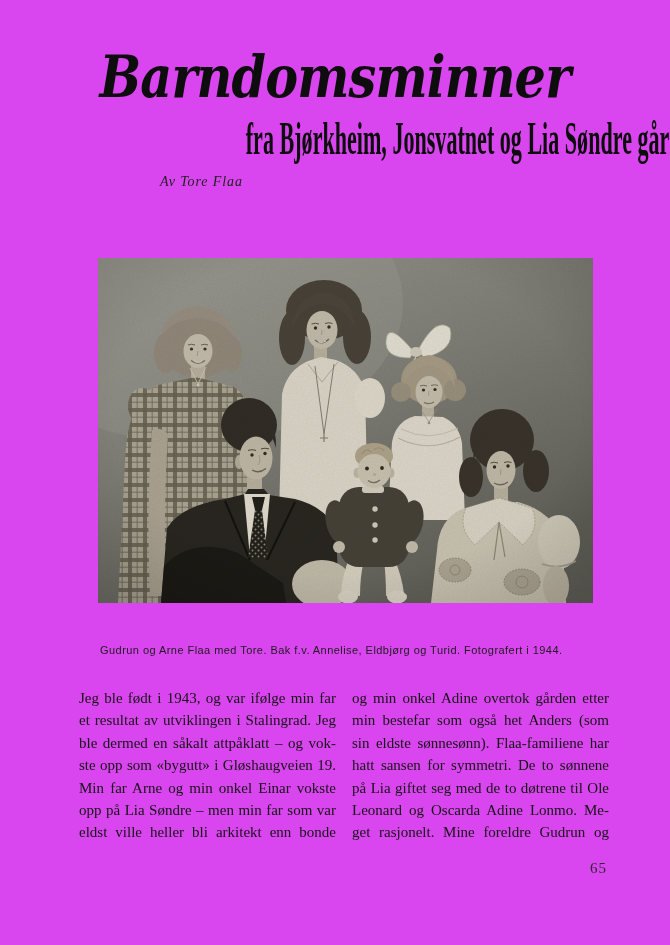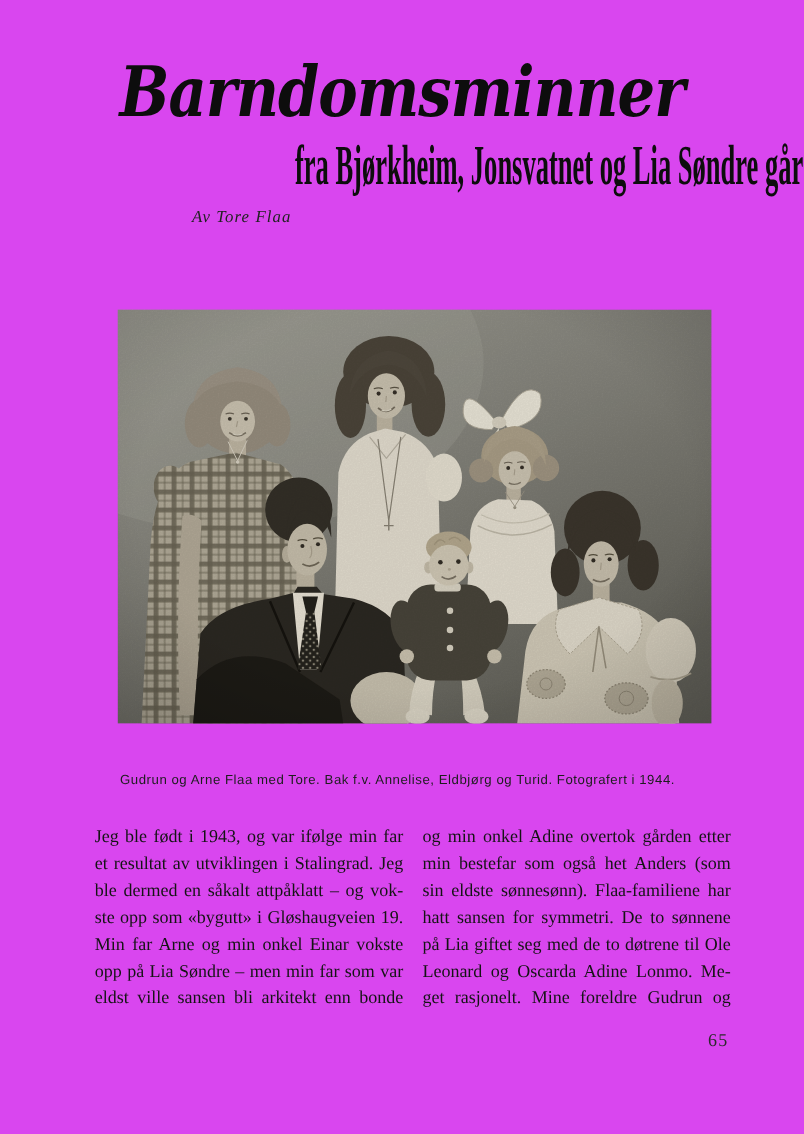--- a/index.html
+++ b/index.html
@@ -227,21 +227,21 @@
   <div class="caption">Gudrun og Arne Flaa med Tore. Bak f.v. Annelise, Eldbjørg og Turid. Fotografert i 1944.</div>
 
   <main class="columns">
     <div class="col">
       <div class="bl">Jeg ble født i 1943, og var ifølge min far</div>
       <div class="bl">et resultat av utviklingen i Stalingrad. Jeg</div>
       <div class="bl">ble dermed en såkalt attpåklatt – og vok-</div>
       <div class="bl">ste opp som «bygutt» i Gløshaugveien 19.</div>
       <div class="bl">Min far Arne og min onkel Einar vokste</div>
       <div class="bl">opp på Lia Søndre – men min far som var</div>
-      <div class="bl">eldst ville sansen bli arkitekt enn bonde</div>
+      <div class="bl">eldst ville heller bli arkitekt enn bonde</div>
     </div>
     <div class="col">
       <div class="bl">og min onkel Adine overtok gården etter</div>
       <div class="bl">min bestefar som også het Anders (som</div>
       <div class="bl">sin eldste sønnesønn). Flaa-familiene har</div>
       <div class="bl">hatt sansen for symmetri. De to sønnene</div>
       <div class="bl">på Lia giftet seg med de to døtrene til Ole</div>
       <div class="bl">Leonard og Oscarda Adine Lonmo. Me-</div>
       <div class="bl">get rasjonelt. Mine foreldre Gudrun og</div>
     </div>

